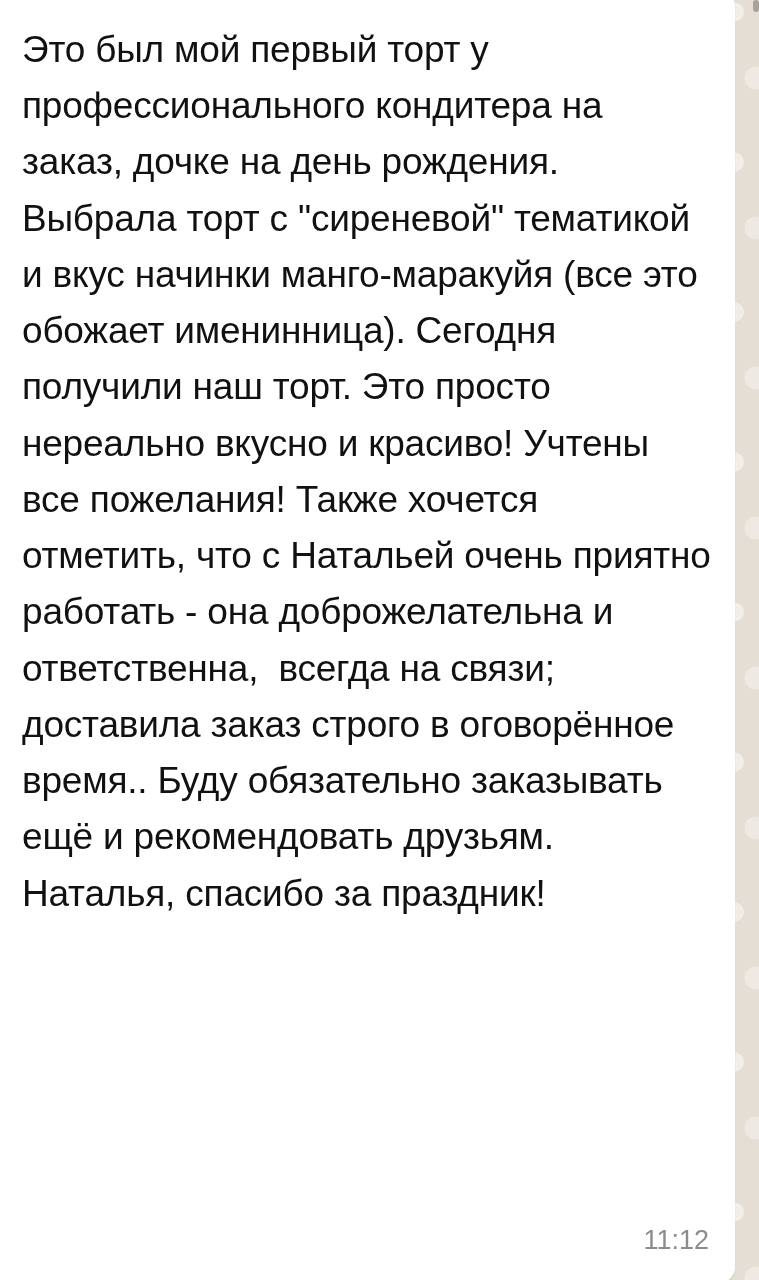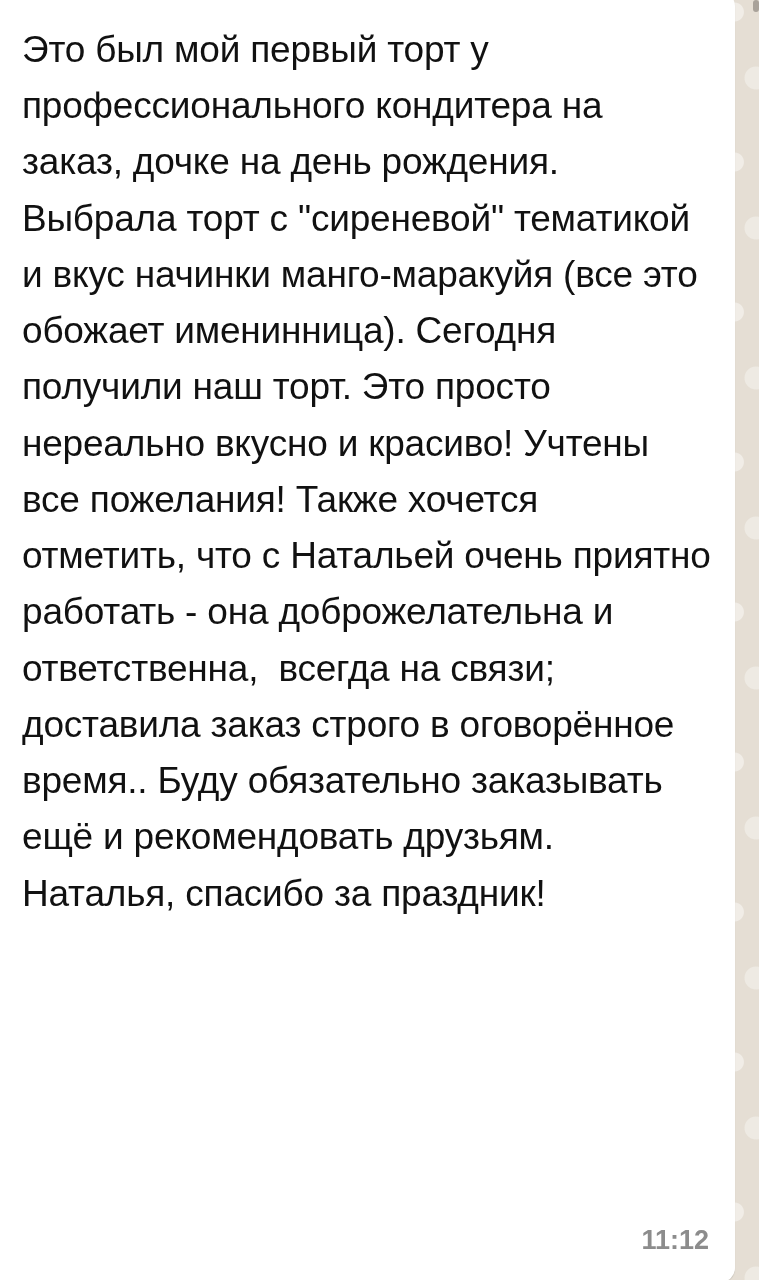--- a/index.html
+++ b/index.html
@@ -59,21 +59,20 @@
     right: 26px;
     bottom: 26px;
     display: flex;
     align-items: center;
     gap: 6px;
   }
   .timestamp {
     font-size: 27px;
     color: #8c8c8c;
     font-family: "Liberation Sans", sans-serif;
-    font-weight: bold;
   }
   .scrollbar-track {
     position: absolute;
     top: 0;
     right: 0;
     width: 6px;
     height: 1280px;
     background: transparent;
   }
   .scrollbar-thumb {

